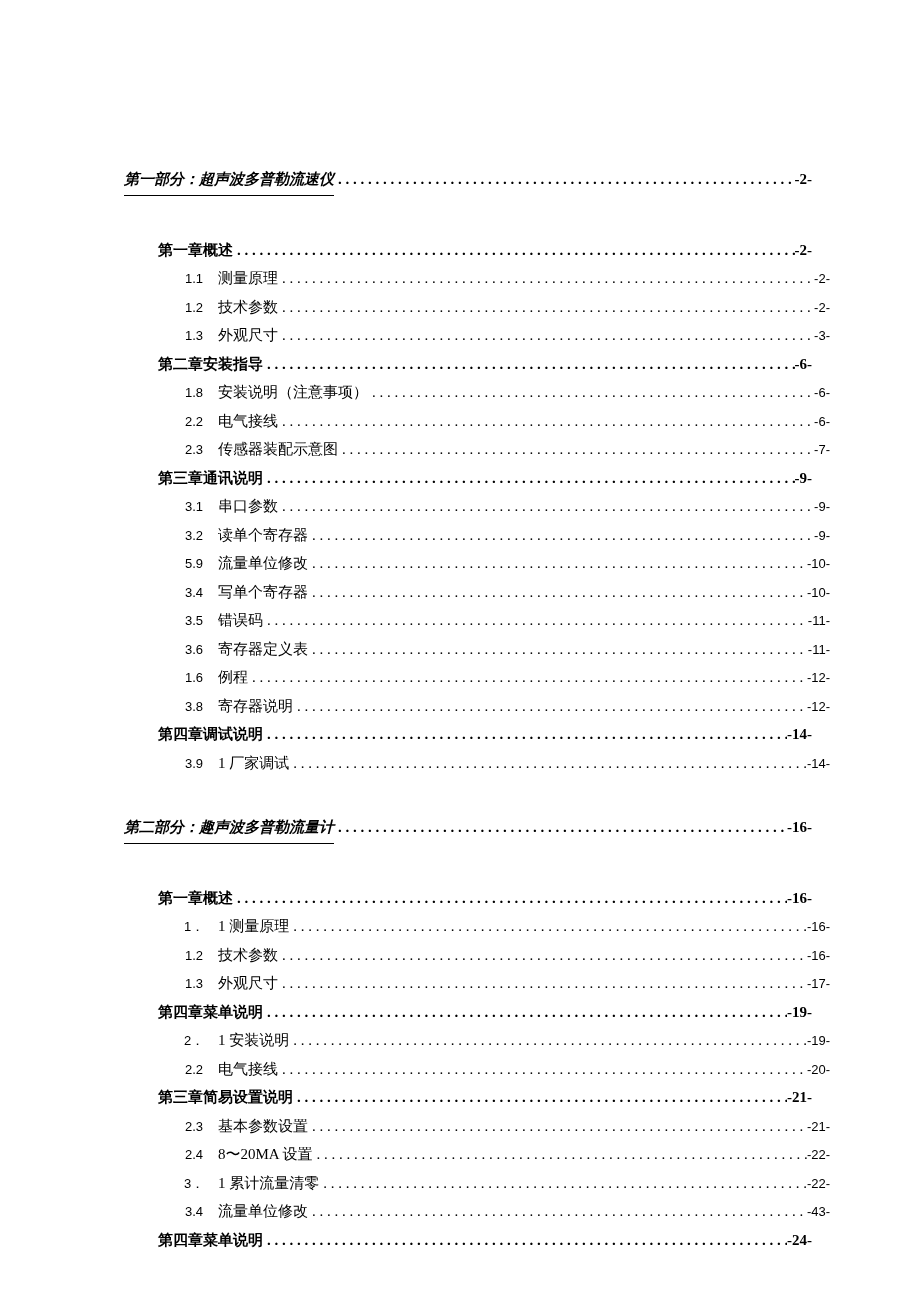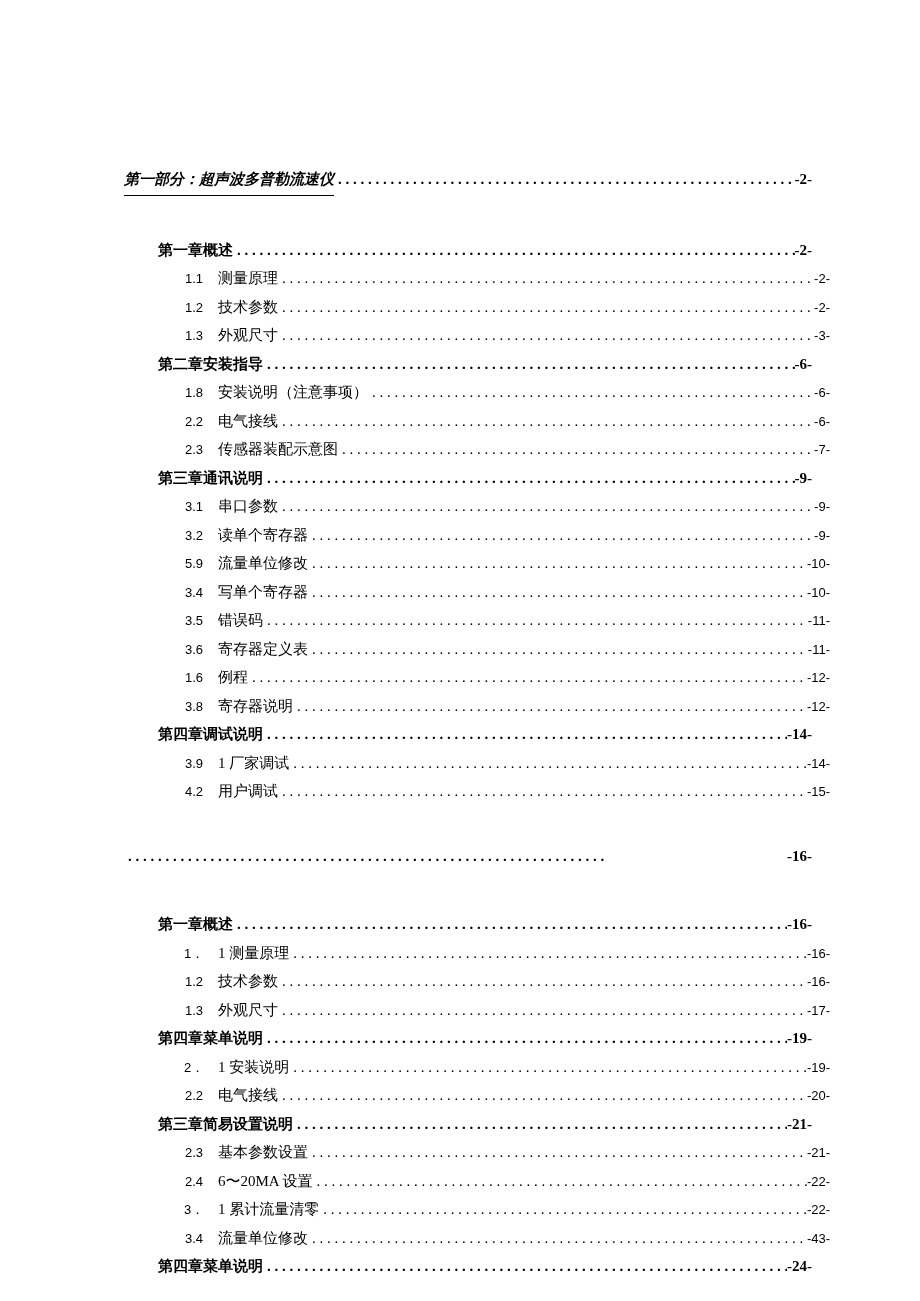--- a/index.html
+++ b/index.html
@@ -228,29 +228,24 @@
         <span class="label">第四章调试说明</span>
         <span class="leader"></span>
         <span class="page-no">-14-</span>
       </div>
       <div class="toc-row sub">
         <span class="num">3.9</span>
         <span class="label">1 厂家调试</span>
         <span class="leader"></span>
         <span class="page-no">-14-</span>
       </div>
-      <div class="toc-row sub">
-        <span class="num">4.2</span>
-        <span class="label">用户调试</span>
-        <span class="leader"></span>
-        <span class="page-no">-15-</span>
-      </div>
     </div>
 
   <div class="part-heading part2-heading">
+    <span class="label">第二部分：趣声波多普勒流量计</span>
     <span class="leader"></span>
     <span class="page-no">-16-</span>
   </div>
 
   <div class="entries" id="part2-entries">
       <div class="toc-row chapter">
         <span class="label">第一章概述</span>
         <span class="leader"></span>
         <span class="page-no">-16-</span>
       </div>
@@ -295,21 +290,21 @@
         <span class="page-no">-21-</span>
       </div>
       <div class="toc-row sub">
         <span class="num">2.3</span>
         <span class="label">基本参数设置</span>
         <span class="leader"></span>
         <span class="page-no">-21-</span>
       </div>
       <div class="toc-row sub">
         <span class="num">2.4</span>
-        <span class="label">6〜20MA 设置</span>
+        <span class="label">8〜20MA 设置</span>
         <span class="leader"></span>
         <span class="page-no">-22-</span>
       </div>
       <div class="toc-row sub">
         <span class="num">3．</span>
         <span class="label">1 累计流量清零</span>
         <span class="leader"></span>
         <span class="page-no">-22-</span>
       </div>
       <div class="toc-row sub">

